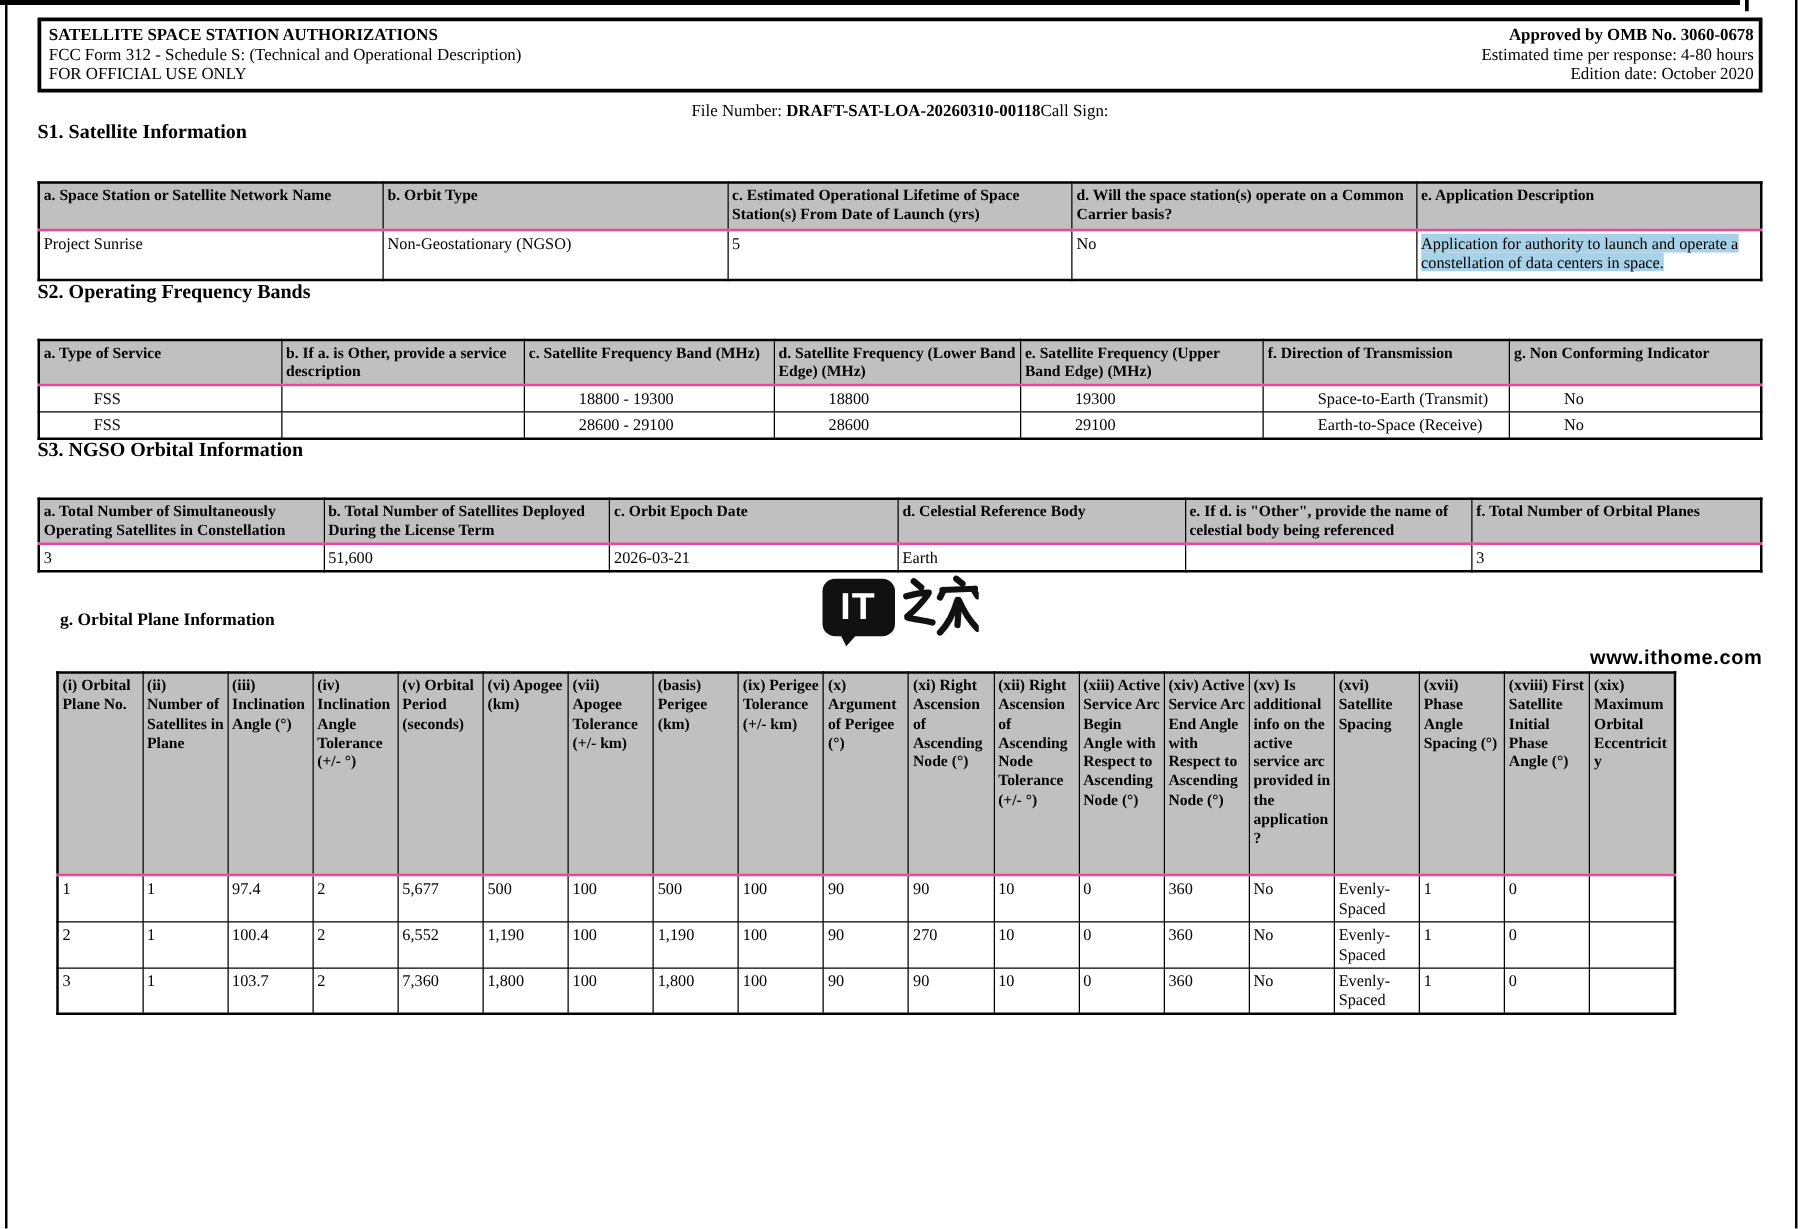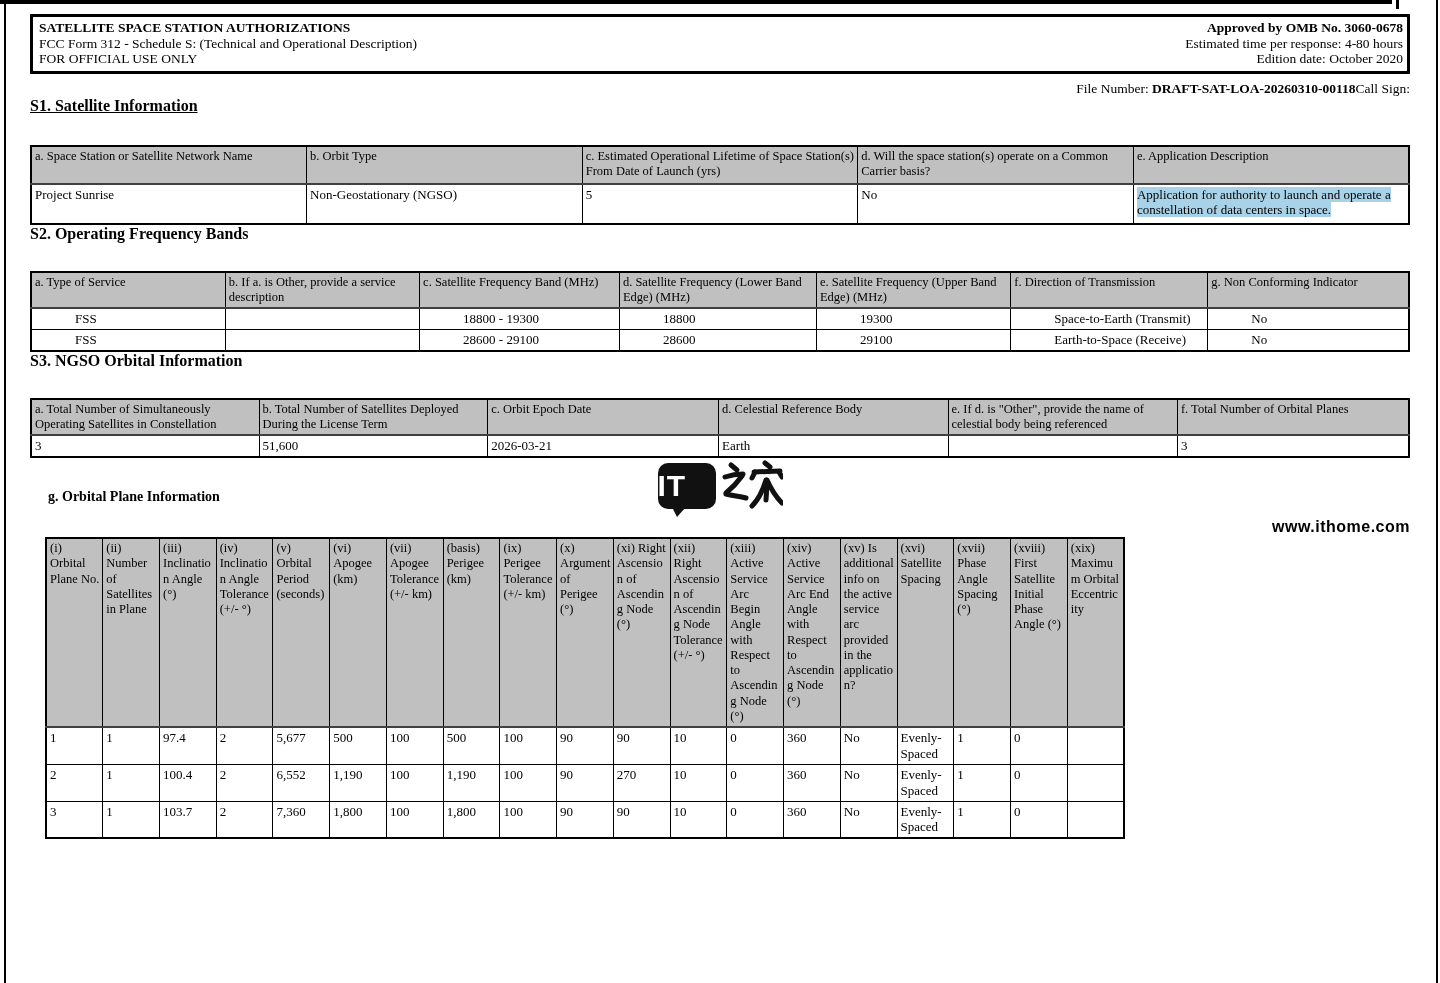--- a/index.html
+++ b/index.html
@@ -18,60 +18,60 @@
   .edge-right{position:absolute;left:1436px;top:0;width:2px;height:983px;background:#000;}
 
   .content{position:relative;margin:0 30px;width:1380px;}
 
   .header-box{margin-top:14px;border:3px solid #000;padding:3px 4px 4px 6px;
     display:flex;justify-content:space-between;font-size:13.5px;line-height:15.5px;}
   .hb-left div:first-child{font-weight:bold;}
   .hb-right{text-align:right;}
   .hb-right div:first-child{font-weight:bold;}
 
-  .file-line{display:flex;justify-content:flex-end;margin-top:7px;font-size:13.5px;}
+  .file-line{display:flex;justify-content:center;margin-top:7px;font-size:13.5px;}
   .file-line b{font-weight:bold;}
 
   h2.section{font-size:16px;font-weight:bold;margin:0;}
-  .mt-s1{margin-top:31px;text-decoration:underline;}
+  .mt-s1{margin-top:31px;}
   .tbl-s1{margin-top:30px;}
   .mt-s2{margin-top:31px;}
   .tbl-s2{margin-top:28px;}
   .mt-s3{margin-top:31px;}
   .tbl-s3{margin-top:28px;}
 
   table{border-collapse:collapse;table-layout:fixed;width:1380px;border:2px solid #000;}
   th,td{border:1px solid #000;vertical-align:top;padding:2px 3px 2px 3px;
     font-size:12.5px;line-height:1.22;overflow-wrap:break-word;word-wrap:break-word;text-align:left;}
-  thead th{background:var(--hdr-bg);font-weight:normal;border-bottom:2px solid #404040;}
+  thead th{background:var(--hdr-bg);font-weight:bold;border-bottom:2px solid #ec4899;}
   td{font-size:13px;}
 
   .tbl-s1 thead th{height:38px;}
   .tbl-s1 td{height:40px;}
   .tbl-s2 thead th{height:34px;}
   .tbl-s2 td{height:19px;padding-left:43px;}
   .tbl-s3 thead th{height:36px;}
   .tbl-s3 td{height:18px;}
 
   .hl{background:var(--hl);}
 
   
   .mid-block{position:relative;height:79px;margin-top:0;}
   .g-label{position:absolute;left:18px;top:31px;font-size:14px;font-weight:bold;}
   .watermark{position:absolute;left:0;right:0;top:4px;text-align:center;
     font-family:"Liberation Sans","DejaVu Sans",sans-serif;}
   .wm-row{display:flex;justify-content:center;align-items:center;gap:5px;height:48px;}
   .wm-bubble{position:relative;width:58px;height:46px;background:#111;border-radius:10px;
-    display:flex;align-items:center;}
+    display:flex;align-items:center;justify-content:center;}
   .wm-bubble span{color:#fff;font-weight:bold;font-size:30px;letter-spacing:1px;}
   .wm-tail{position:absolute;left:14px;bottom:-8px;width:0;height:0;
     border-left:5px solid transparent;border-right:9px solid transparent;border-top:10px solid #111;}
   .wm-caption{font-size:16px;font-weight:bold;margin-top:8px;letter-spacing:0.5px;text-align:right;}
 
-  .tbl-g{width:1080px;margin-left:15px;}
+  .tbl-g{width:1296px;margin-left:15px;}
   .tbl-g th,.tbl-g td{padding:2px 2px 2px 3px;}
   .tbl-g thead th{height:162px;font-size:12.5px;}
   .tbl-g td{height:35px;font-size:13px;}
 </style>
 </head>
 <body>
 
 <div class="page">
   <div class="edge-top"></div>
   <div class="edge-tick"></div>

